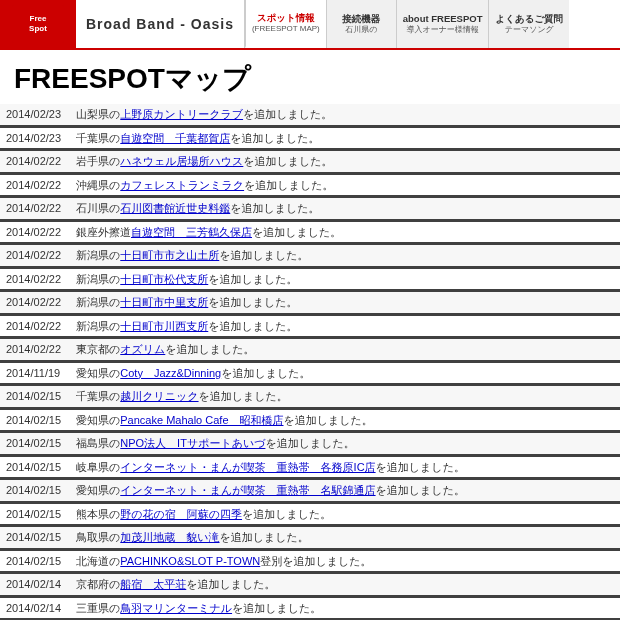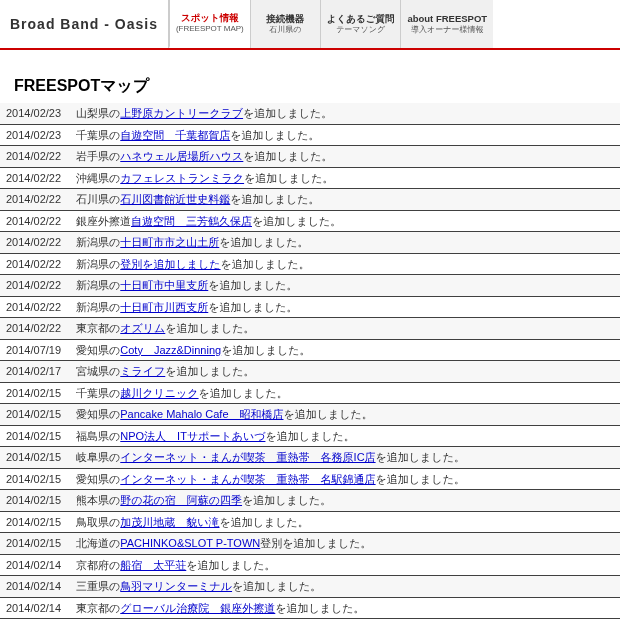--- a/index.html
+++ b/index.html
@@ -70,33 +70,33 @@
       line-height: 1.2;
     }
     .nav-item.active {
       background: #fff;
       border-bottom: 2px solid #fff;
     }
     .nav-item.active .nav-item-top { color: #cc0000; }
 
     
     #page-title {
-      font-size: 16px;
-      font-weight: bold;
-      padding: 26px 14px 6px 14px;
+      font-size: 28px;
+      font-weight: bold;
+      padding: 10px 14px 6px 14px;
       color: #000;
     }
 
     
     #main-table {
       width: 100%;
       border-collapse: collapse;
     }
     #main-table tr {
-      border-bottom: 1px solid #404040;
+      border-bottom: 3px solid #404040;
       padding-left: 24px;
     }
     #main-table tr:nth-child(odd) {
       background: #f7f7f7;
     }
     #main-table tr:nth-child(even) {
       background: #fff;
     }
     #main-table td {
       padding: 2px 6px;
@@ -130,40 +130,45 @@
       font-size: 8px;
       font-weight: bold;
       text-align: center;
       line-height: 1.2;
     }
   </style>
 </head>
 <body>
 
 <div id="header">
+  <div id="logo-area">
+    <div id="freespot-logo">
+      <div id="freespot-logo-inner">Free<br>Spot</div>
+    </div>
+  </div>
   <div id="brand-area">
     <span id="brand-text">Broad Band - Oasis</span>
   </div>
   <div id="nav-area">
 
   <div class="nav-item active">
         <span class="nav-item-top">スポット情報</span>
         <span class="nav-item-bottom">(FREESPOT MAP)</span>
       </div>
       <div class="nav-item">
         <span class="nav-item-top">接続機器</span>
         <span class="nav-item-bottom">石川県の</span>
       </div>
       <div class="nav-item">
+        <span class="nav-item-top">about FREESPOT</span>
+        <span class="nav-item-bottom">導入オーナー様情報</span>
+      </div>
+      <div class="nav-item">
         <span class="nav-item-top">よくあるご質問</span>
         <span class="nav-item-bottom">テーマソング</span>
-      </div>
-      <div class="nav-item">
-        <span class="nav-item-top">about FREESPOT</span>
-        <span class="nav-item-bottom">導入オーナー様情報</span>
       </div>
     </div>
 </div>
 
 <div id="page-title">FREESPOTマップ</div>
 
 <table id="main-table">
   <tbody id="table-body">
 
   <tr>
@@ -189,41 +194,37 @@
       <tr>
         <td class="date-cell">2014/02/22</td>
         <td class="content-cell"><span>銀座外擦道</span><a href="#">自遊空間　三芳鶴久保店</a><span>を追加しました。</span></td>
       </tr>
       <tr>
         <td class="date-cell">2014/02/22</td>
         <td class="content-cell"><span>新潟県の</span><a href="#">十日町市市之山土所</a><span>を追加しました。</span></td>
       </tr>
       <tr>
         <td class="date-cell">2014/02/22</td>
-        <td class="content-cell"><span>新潟県の</span><a href="#">登別を追加しました</a><span>を追加しました。</span></td>
+        <td class="content-cell"><span>新潟県の</span><a href="#">十日町市松代支所</a><span>を追加しました。</span></td>
       </tr>
       <tr>
         <td class="date-cell">2014/02/22</td>
         <td class="content-cell"><span>新潟県の</span><a href="#">十日町市中里支所</a><span>を追加しました。</span></td>
       </tr>
       <tr>
         <td class="date-cell">2014/02/22</td>
         <td class="content-cell"><span>新潟県の</span><a href="#">十日町市川西支所</a><span>を追加しました。</span></td>
       </tr>
       <tr>
         <td class="date-cell">2014/02/22</td>
         <td class="content-cell"><span>東京都の</span><a href="#">オズリム</a><span>を追加しました。</span></td>
       </tr>
       <tr>
-        <td class="date-cell">2014/07/19</td>
+        <td class="date-cell">2014/11/19</td>
         <td class="content-cell"><span>愛知県の</span><a href="#">Coty　Jazz&amp;Dinning</a><span>を追加しました。</span></td>
-      </tr>
-      <tr>
-        <td class="date-cell">2014/02/17</td>
-        <td class="content-cell"><span>宮城県の</span><a href="#">ミライフ</a><span>を追加しました。</span></td>
       </tr>
       <tr>
         <td class="date-cell">2014/02/15</td>
         <td class="content-cell"><span>千葉県の</span><a href="#">越川クリニック</a><span>を追加しました。</span></td>
       </tr>
       <tr>
         <td class="date-cell">2014/02/15</td>
         <td class="content-cell"><span>愛知県の</span><a href="#">Pancake Mahalo Cafe　昭和橋店</a><span>を追加しました。</span></td>
       </tr>
       <tr>

